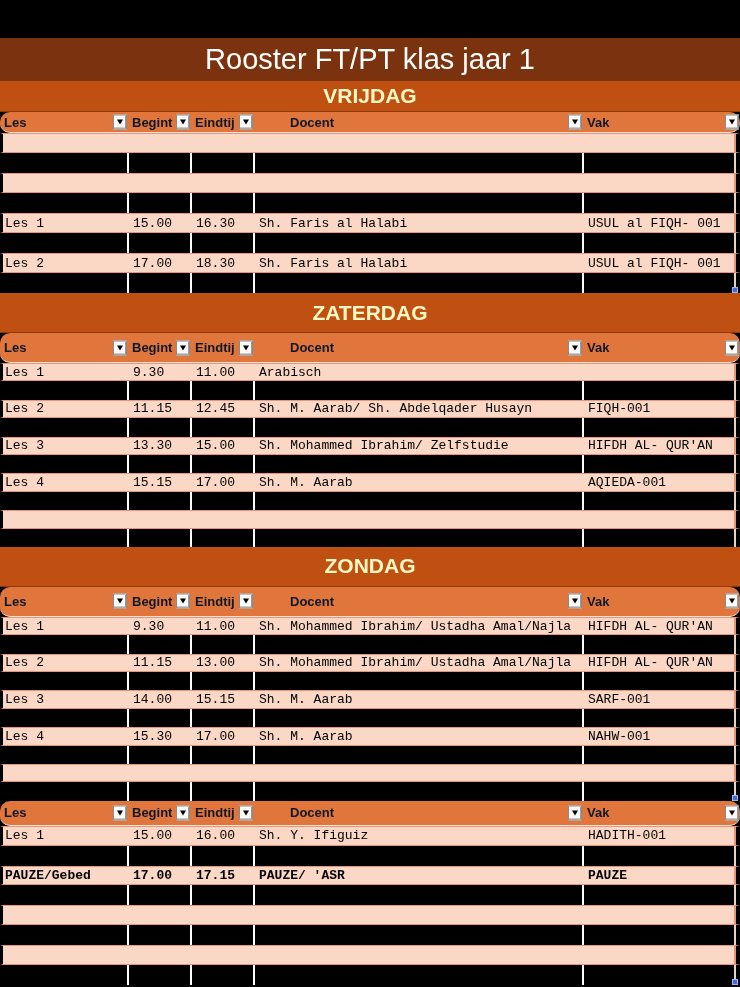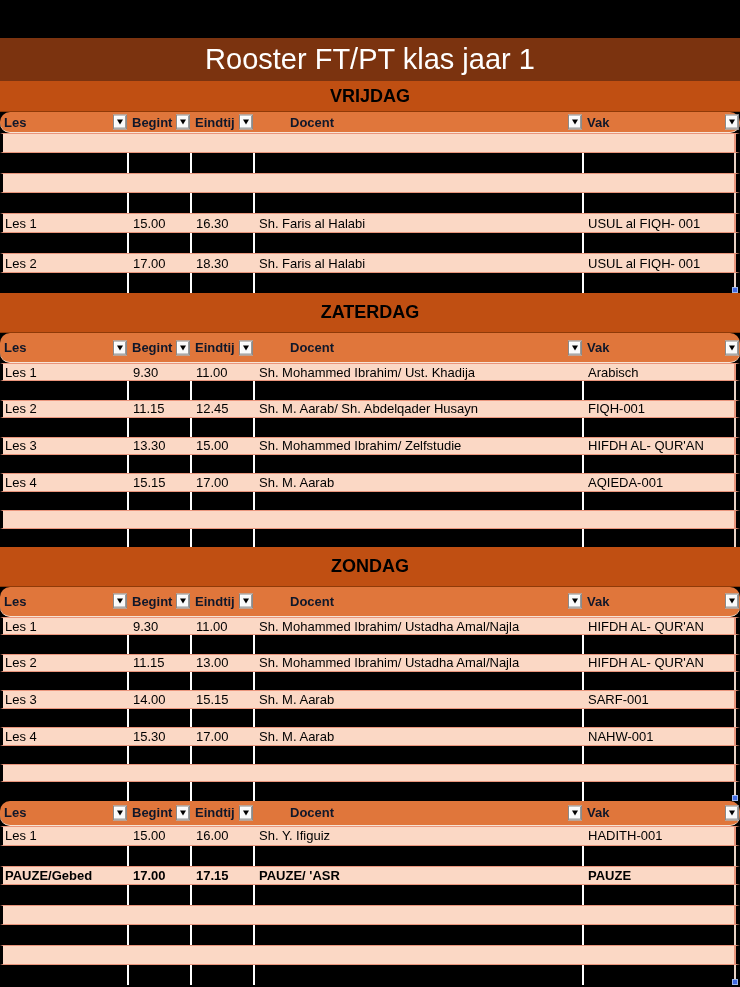--- a/index.html
+++ b/index.html
@@ -16,21 +16,21 @@
   }
   *{box-sizing:border-box;margin:0;padding:0;}
   html,body{width:740px;height:987px;overflow:hidden;background:#000;
     font-family:"Liberation Sans","DejaVu Sans",sans-serif;}
   #sheet{width:740px;height:987px;display:flex;flex-direction:column;overflow:hidden;}
 
   .title-band{height:43px;background:var(--title-band);color:#fff;
     display:flex;align-items:center;justify-content:center;
     font-size:29px;font-weight:normal;flex:0 0 auto;margin-top:38px;}
 
-  .day-band{background:var(--day-band);color:#000000;font-weight:bold;font-size:18px;
+  .day-band{background:var(--day-band);color:#fef9c3;font-weight:bold;font-size:21px;
     display:flex;align-items:center;justify-content:center;
     border-bottom:1px solid var(--day-band-edge);flex:0 0 auto;}
   .s0 .day-band{height:31px;}
   .s1 .day-band,.s2 .day-band,.s3 .day-band{height:40px;}
 
   .header-row{background:var(--header-bg);display:flex;color:#0f172a;font-weight:bold;
     font-size:13px;border-bottom:1px solid #F7E3D5;flex:0 0 auto;border-radius:10px;}
   .s0 .header-row{height:21px;}
   .s1 .header-row,.s2 .header-row{height:30px;}
   .s3 .header-row{height:25px;}
@@ -50,21 +50,21 @@
     border-right:3.5px solid transparent;border-top:5px solid #000;display:block;}
 
   .row{position:relative;width:740px;flex:0 0 auto;display:flex;}
   .s0 .row{height:20px;}
   .s1 .row,.s2 .row{height:18.4px;}
   .s3 .row{height:19.9px;}
 
   .row-pink{background:var(--row-pink);
     border-top:1px solid var(--row-border);border-bottom:1px solid var(--row-border);
     border-left:3px solid #000;border-right:4px solid #000;
-    color:#000;font-size:13px;}
+    color:#000;font-size:13px;font-family:Liberation Mono, monospace;}
   .row-pink::after{content:"";position:absolute;right:0;top:-1px;bottom:-1px;width:2px;
     background:var(--row-border);}
   .row-pink.bold .cell{font-weight:bold;}
   .cell{display:flex;align-items:center;overflow:hidden;white-space:nowrap;
     padding-left:5px;height:100%;flex:0 0 auto;}
   .cell.c0{width:125px;padding-left:2px;}
   .cell.c1{width:63px;}
   .cell.c2{width:63px;}
   .cell.c3{width:329px;}
   .cell.c4{flex:1 1 auto;}
@@ -205,21 +205,20 @@
           <span class="hlabel">Vak</span>
           <div class="dd-btn">
             <span class="dd-arrow"></span>
           </div>
         </div>
       </div>
       <div class="row row-pink">
         <div class="cell c0">Les 1</div>
         <div class="cell c1">9.30</div>
         <div class="cell c2">11.00</div>
-        <div class="cell c3">Sh. Mohammed Ibrahim/ Ust. Khadija</div>
         <div class="cell c4">Arabisch</div>
       </div>
       <div class="row row-black">
         <div class="sep sep0"></div>
         <div class="sep sep1"></div>
         <div class="sep sep2"></div>
         <div class="sep sep3"></div>
         <div class="edge-line"></div>
       </div>
       <div class="row row-pink">

